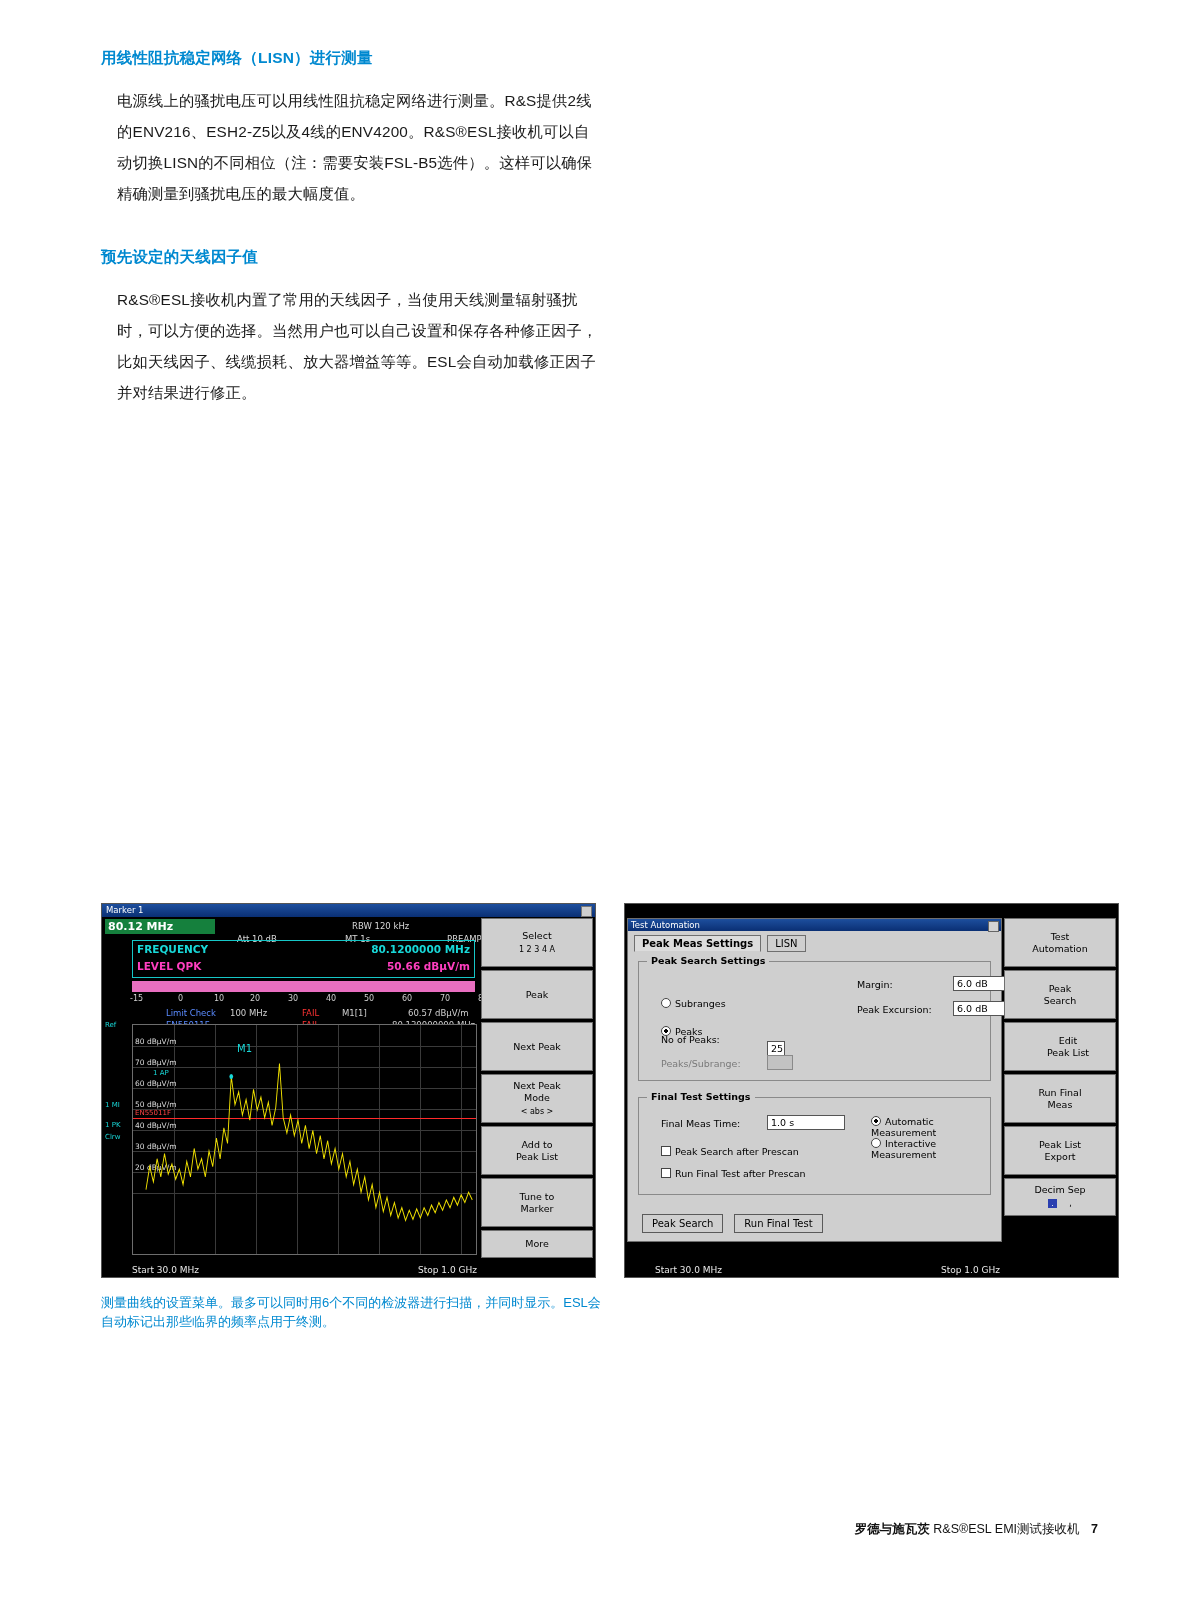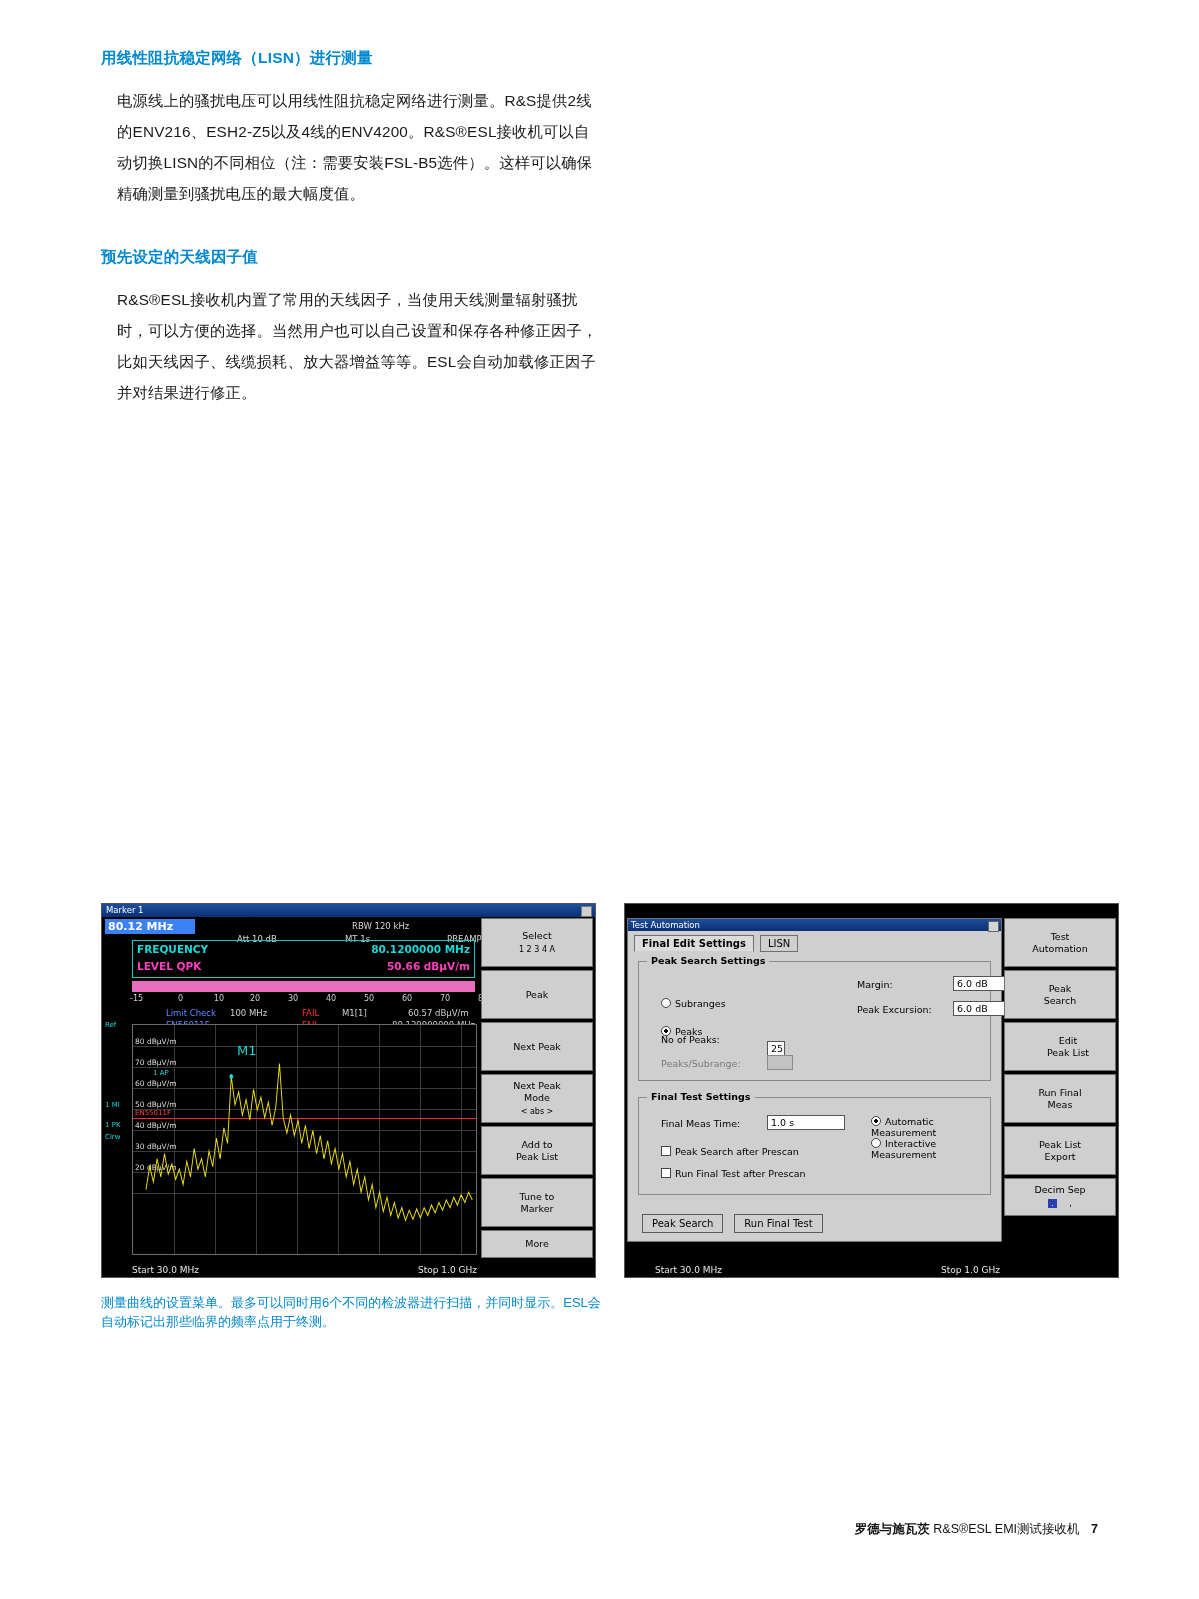--- a/index.html
+++ b/index.html
@@ -34,21 +34,21 @@
   }
 
   
   .winbar{
     position:absolute;left:0;top:0;height:13px;width:100%;
     background:linear-gradient(#1d4f9e,#0a2f74);
     color:#fff;font-size:8.5px;line-height:13px;padding-left:4px;box-sizing:border-box;
   }
   .winbar .btn{position:absolute;right:3px;top:2px;width:9px;height:9px;background:#cfcfcf;border:1px solid #777;}
   .mk-val{
-    position:absolute;left:3px;top:15px;width:90px;height:15px;background:#3b82f6;
+    position:absolute;left:3px;top:15px;width:110px;height:15px;background:#15803d;
     color:#fff;font-size:11px;line-height:15px;padding-left:3px;box-sizing:border-box;font-weight:bold;
   }
   .topline{position:absolute;color:#d8d8d8;font-size:8.5px;}
   .infobox{
     position:absolute;left:30px;top:36px;right:120px;height:38px;
     border:1px solid #16c7c7;box-sizing:border-box;
   }
   .infobox .row{position:absolute;left:4px;right:4px;font-size:10.5px;font-weight:bold;}
   .cyan{color:#18d8d8;}
   .magenta{color:#ff3fc0;}
@@ -62,21 +62,21 @@
   .plot{
     position:absolute;left:30px;top:120px;right:118px;bottom:22px;
     background:#000;border:1px solid #6d6d6d;box-sizing:border-box;
   }
   .grid-v,.grid-h{position:absolute;background:#3a3a3a;}
   .grid-v{width:1px;top:0;bottom:0;}
   .grid-h{height:1px;left:0;right:0;}
   .ylab{position:absolute;left:-0px;color:#dcdcdc;font-size:7.5px;}
   .limline{position:absolute;left:0;right:0;height:1px;background:#ff2a2a;}
   .limtag{position:absolute;color:#ff4444;font-size:7px;}
-  .mk-tag{position:absolute;color:#18d8d8;font-size:13px;}
+  .mk-tag{position:absolute;color:#18d8d8;font-size:10px;}
   .sidelab{position:absolute;left:2px;color:#18d8d8;font-size:7px;}
   .bottomline{
     position:absolute;left:30px;right:118px;bottom:2px;color:#e8e8e8;font-size:9px;
   }
   .bottomline .r{position:absolute;right:0;}
 
   .softkeys{position:absolute;right:2px;top:14px;width:112px;bottom:2px;}
   .sk{
     width:100%;height:49px;margin-bottom:3px;background:#cfcfcf;border:1px solid #6f6f6f;
     color:#000;font-size:9.5px;text-align:center;box-sizing:border-box;
@@ -281,21 +281,21 @@
   <div class="fig fig-right">
     <div class="shot">
 
       <div class="dlg">
         <div class="dlg-title">
           <span>Test Automation</span>
           <span class="x"></span>
         </div>
 
         <div class="tabs">
-          <span class="tab active">Final Edit Settings</span>
+          <span class="tab active">Peak Meas Settings</span>
           <span class="tab">LISN</span>
         </div>
 
         <div class="group" style="left:10px;top:42px;right:10px;height:120px;">
           <span class="glab">Peak Search Settings</span>
 
           <div class="radio on" style="left:22px;top:16px;margin-top:48px;">
             <span class="dot"></span><span>Peaks</span>
           </div>
           <div class="radio" style="left:22px;top:36px;">

